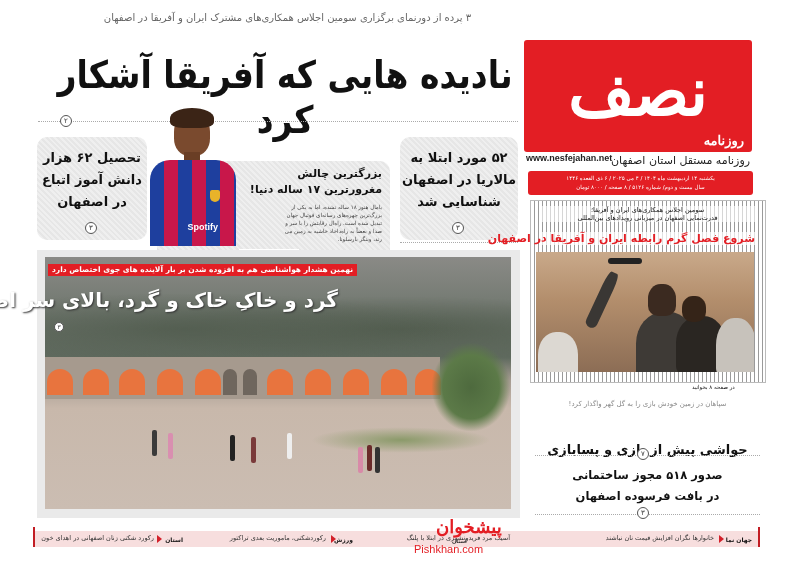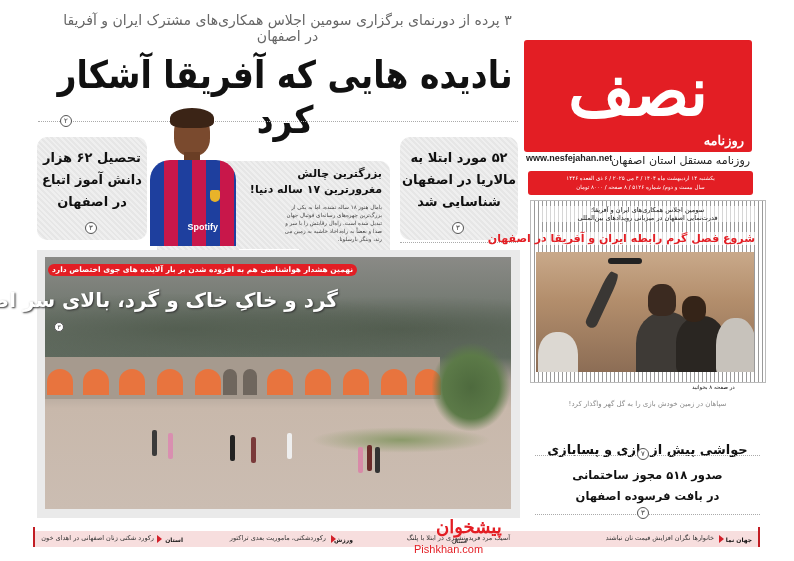--- a/index.html
+++ b/index.html
@@ -11,21 +11,21 @@
     
     .masthead { left: 524px; top: 40px; width: 228px; height: 112px; background: #e31e24; border-radius: 3px; overflow: hidden; }
     .masthead-logo { position: absolute; left: 0; right: 0; top: 4px; text-align: center; font-family: "DejaVu Serif", serif; font-weight: bold; font-size: 64px; color: #fff; letter-spacing: -2px; line-height: 100px; transform: scaleY(1.05); }
     .masthead-sub { position: absolute; right: 8px; bottom: 4px; font-size: 13px; font-weight: bold; color: #fff; font-family: "DejaVu Serif", serif; }
     .tagline { left: 524px; top: 152px; width: 228px; height: 16px; font-size: 8px; color: #222; }
     .tagline .site { position: absolute; left: 2px; top: 1px; direction: ltr; font-family: "Liberation Sans", sans-serif; font-weight: bold; font-size: 9px; }
     .tagline .desc { position: absolute; right: 2px; top: 2px; font-size: 11px; }
     .datebar { left: 528px; top: 171px; width: 225px; height: 24px; background: #e31e24; border-radius: 3px; color: #fff; font-size: 5.5px; text-align: center; line-height: 9px; padding-top: 3px; }
 
     
-    .kicker { left: 60px; top: 12px; width: 455px; text-align: center; font-size: 14px; color: #666; }
+    .kicker { left: 60px; top: 12px; width: 455px; text-align: center; font-size: 10px; color: #666; }
     .headline { left: 50px; top: 58px; width: 470px; text-align: center; font-size: 33px; font-weight: bold; color: #111; letter-spacing: -1px; font-family: "DejaVu Sans", sans-serif; transform: scaleY(1.15); }
     .dotline { height: 0; border-top: 1px dotted #aaa; }
     .pageref { width: 12px; height: 12px; border: 1px solid #555; border-radius: 50%; font-size: 7px; text-align: center; line-height: 10px; color: #333; background: #fff; }
 
     
     .box { background: repeating-linear-gradient(45deg, #efefef 0 2px, #e6e6e6 2px 4px); border-radius: 10px; }
     .box-title { text-align: center; font-weight: bold; color: #111; }
 
     
     .player { left: 146px; top: 108px; width: 92px; height: 138px; overflow: hidden; }
@@ -42,21 +42,21 @@
     .mainphoto { left: 45px; top: 257px; width: 466px; height: 252px; overflow: hidden;
       background: linear-gradient(180deg, #8a8a86 0%, #6d756c 25%, #5f6a5e 40%, #a69c92 49%, #c8b8ab 60%, #cbbdb2 100%); }
     .trees { position: absolute; left: 0; right: 0; top: 30px; height: 70px; background: radial-gradient(ellipse at 30% 60%, #4f5a4c 0%, transparent 60%), radial-gradient(ellipse at 75% 60%, #4d5849 0%, transparent 55%); opacity: .8; }
     .bridge { position: absolute; left: 0; width: 395px; top: 100px; height: 42px; background: #a69a8e; }
     .arch { position: absolute; top: 112px; width: 26px; height: 26px; background: #e8743e; border-radius: 13px 13px 0 0; }
     .arch.dark { background: #6f665d; }
     .bush { position: absolute; right: 0; top: 85px; width: 80px; height: 90px; background: radial-gradient(ellipse, #4e6a3e 0%, #5c7a48 50%, transparent 70%); }
     .grass { position: absolute; right: 20px; top: 170px; width: 180px; height: 26px; background: radial-gradient(ellipse, #8b9a6a 0%, transparent 70%); }
     .person { position: absolute; width: 5px; height: 26px; border-radius: 2px; }
 
-    .photo-kicker { left: 48px; top: 264px; height: 12px; background: #e31e24; color: #fff; font-size: 7.5px; font-weight: bold; padding: 0 4px; line-height: 12px; white-space: nowrap; border-radius: 6px; }
+    .photo-kicker { left: 48px; top: 264px; height: 12px; background: #e31e24; color: #fff; font-size: 7.5px; font-weight: bold; padding: 0 4px; line-height: 12px; white-space: nowrap; }
     .photo-title { left: 48px; top: 288px; width: 290px; text-align: left; direction: rtl; font-size: 20px; font-weight: bold; color: #fff; text-shadow: 1px 1px 2px #333; white-space: nowrap; }
 
     
     .rc-frame { left: 530px; top: 200px; width: 236px; height: 183px; background: repeating-linear-gradient(90deg, #fff 0 3px, #9a9a9a 3px 4px); border: 1px solid #bbb; }
     .rc-kicker { left: 540px; top: 206px; width: 215px; text-align: center; font-size: 6.5px; color: #111; line-height: 8px; background: rgba(255,255,255,.6); }
     .rc-title { left: 540px; top: 232px; width: 215px; text-align: center; font-size: 11px; font-weight: bold; color: #e31e24; background: rgba(255,255,255,.7); white-space: nowrap; }
     .rc-photo { left: 536px; top: 252px; width: 218px; height: 120px; overflow: hidden; background: linear-gradient(180deg, #c9a98a 0%, #b38e6c 40%, #8c6d55 100%); }
     .rc-photo .man { position: absolute; border-radius: 45% 45% 10px 10px; }
     .rc-readmore { left: 690px; top: 384px; font-size: 5.5px; color: #111; background: #fff; padding: 0 2px; }
     .rc-caption { left: 535px; top: 400px; width: 225px; text-align: center; font-size: 7px; color: #888; }

